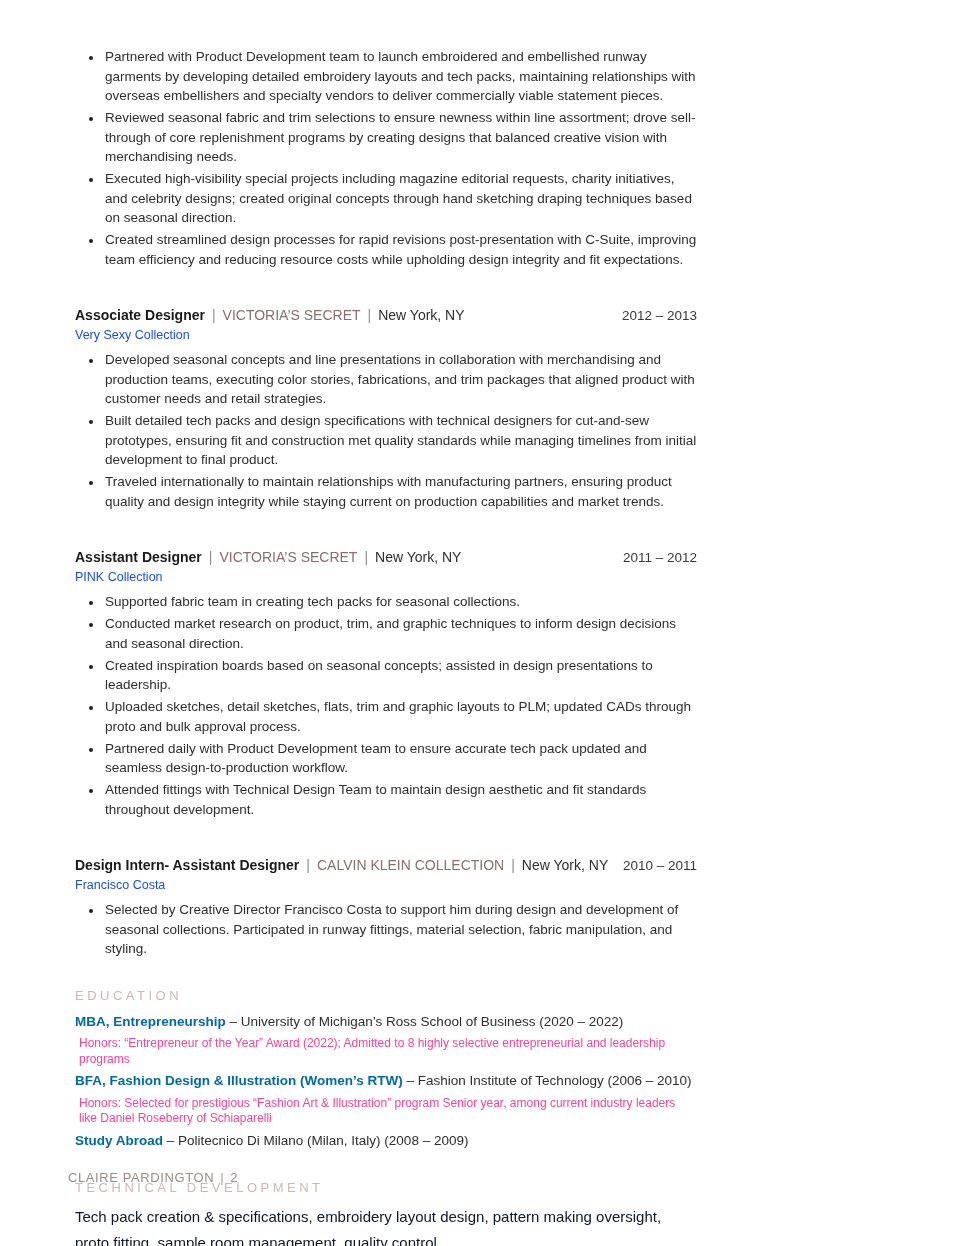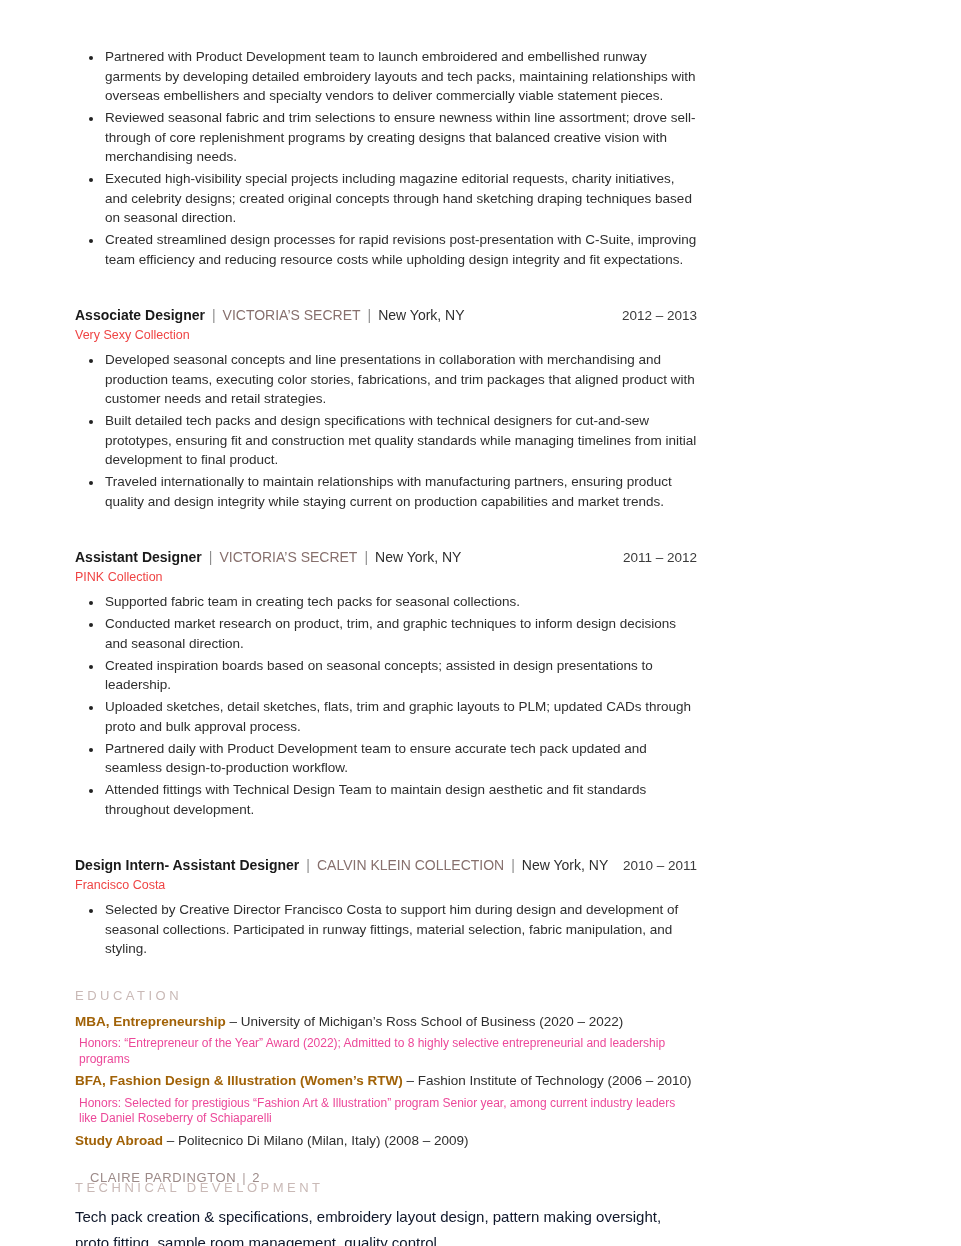--- a/index.html
+++ b/index.html
@@ -61,56 +61,56 @@
   .location {
     color: #2e2e2e;
   }
   .dates {
     font-size: 13.5px;
     color: #3a3a3a;
     white-space: nowrap;
   }
   .job-sub {
     font-size: 12.5px;
-    color: #ef4444;
+    color: #1d4ed8;
     margin: 2px 0 7px 0;
     line-height: 16px;
   }
   .sec-head {
     font-size: 13px;
     font-weight: 400;
     letter-spacing: 3.5px;
     color: #c9b9b6;
     margin: 26px 0 6px 0;
     line-height: 21px;
   }
   .edu-line {
     margin: 0;
     font-size: 13.5px;
     line-height: 20.5px;
     color: #2e2e2e;
   }
   .edu-line strong {
-    color: #a16207;
+    color: #0369a1;
   }
   .honors {
     margin: 4px;
     font-size: 12px;
     line-height: 15.5px;
     color: #ec4899;
   }
   .body-text {
     margin: 2px 0 0 0;
     font-size: 15px;
     line-height: 26px;
     color: #0f172a;
   }
   .page-footer {
     position: absolute;
-    left: 90px;
+    left: 68px;
     top: 1170px;
     font-size: 13px;
     letter-spacing: 0.6px;
     color: #9c8a88;
   }
   .page-footer .sep {
     color: #b1a2a0;
     padding: 0 6px;
   }
 </style>

